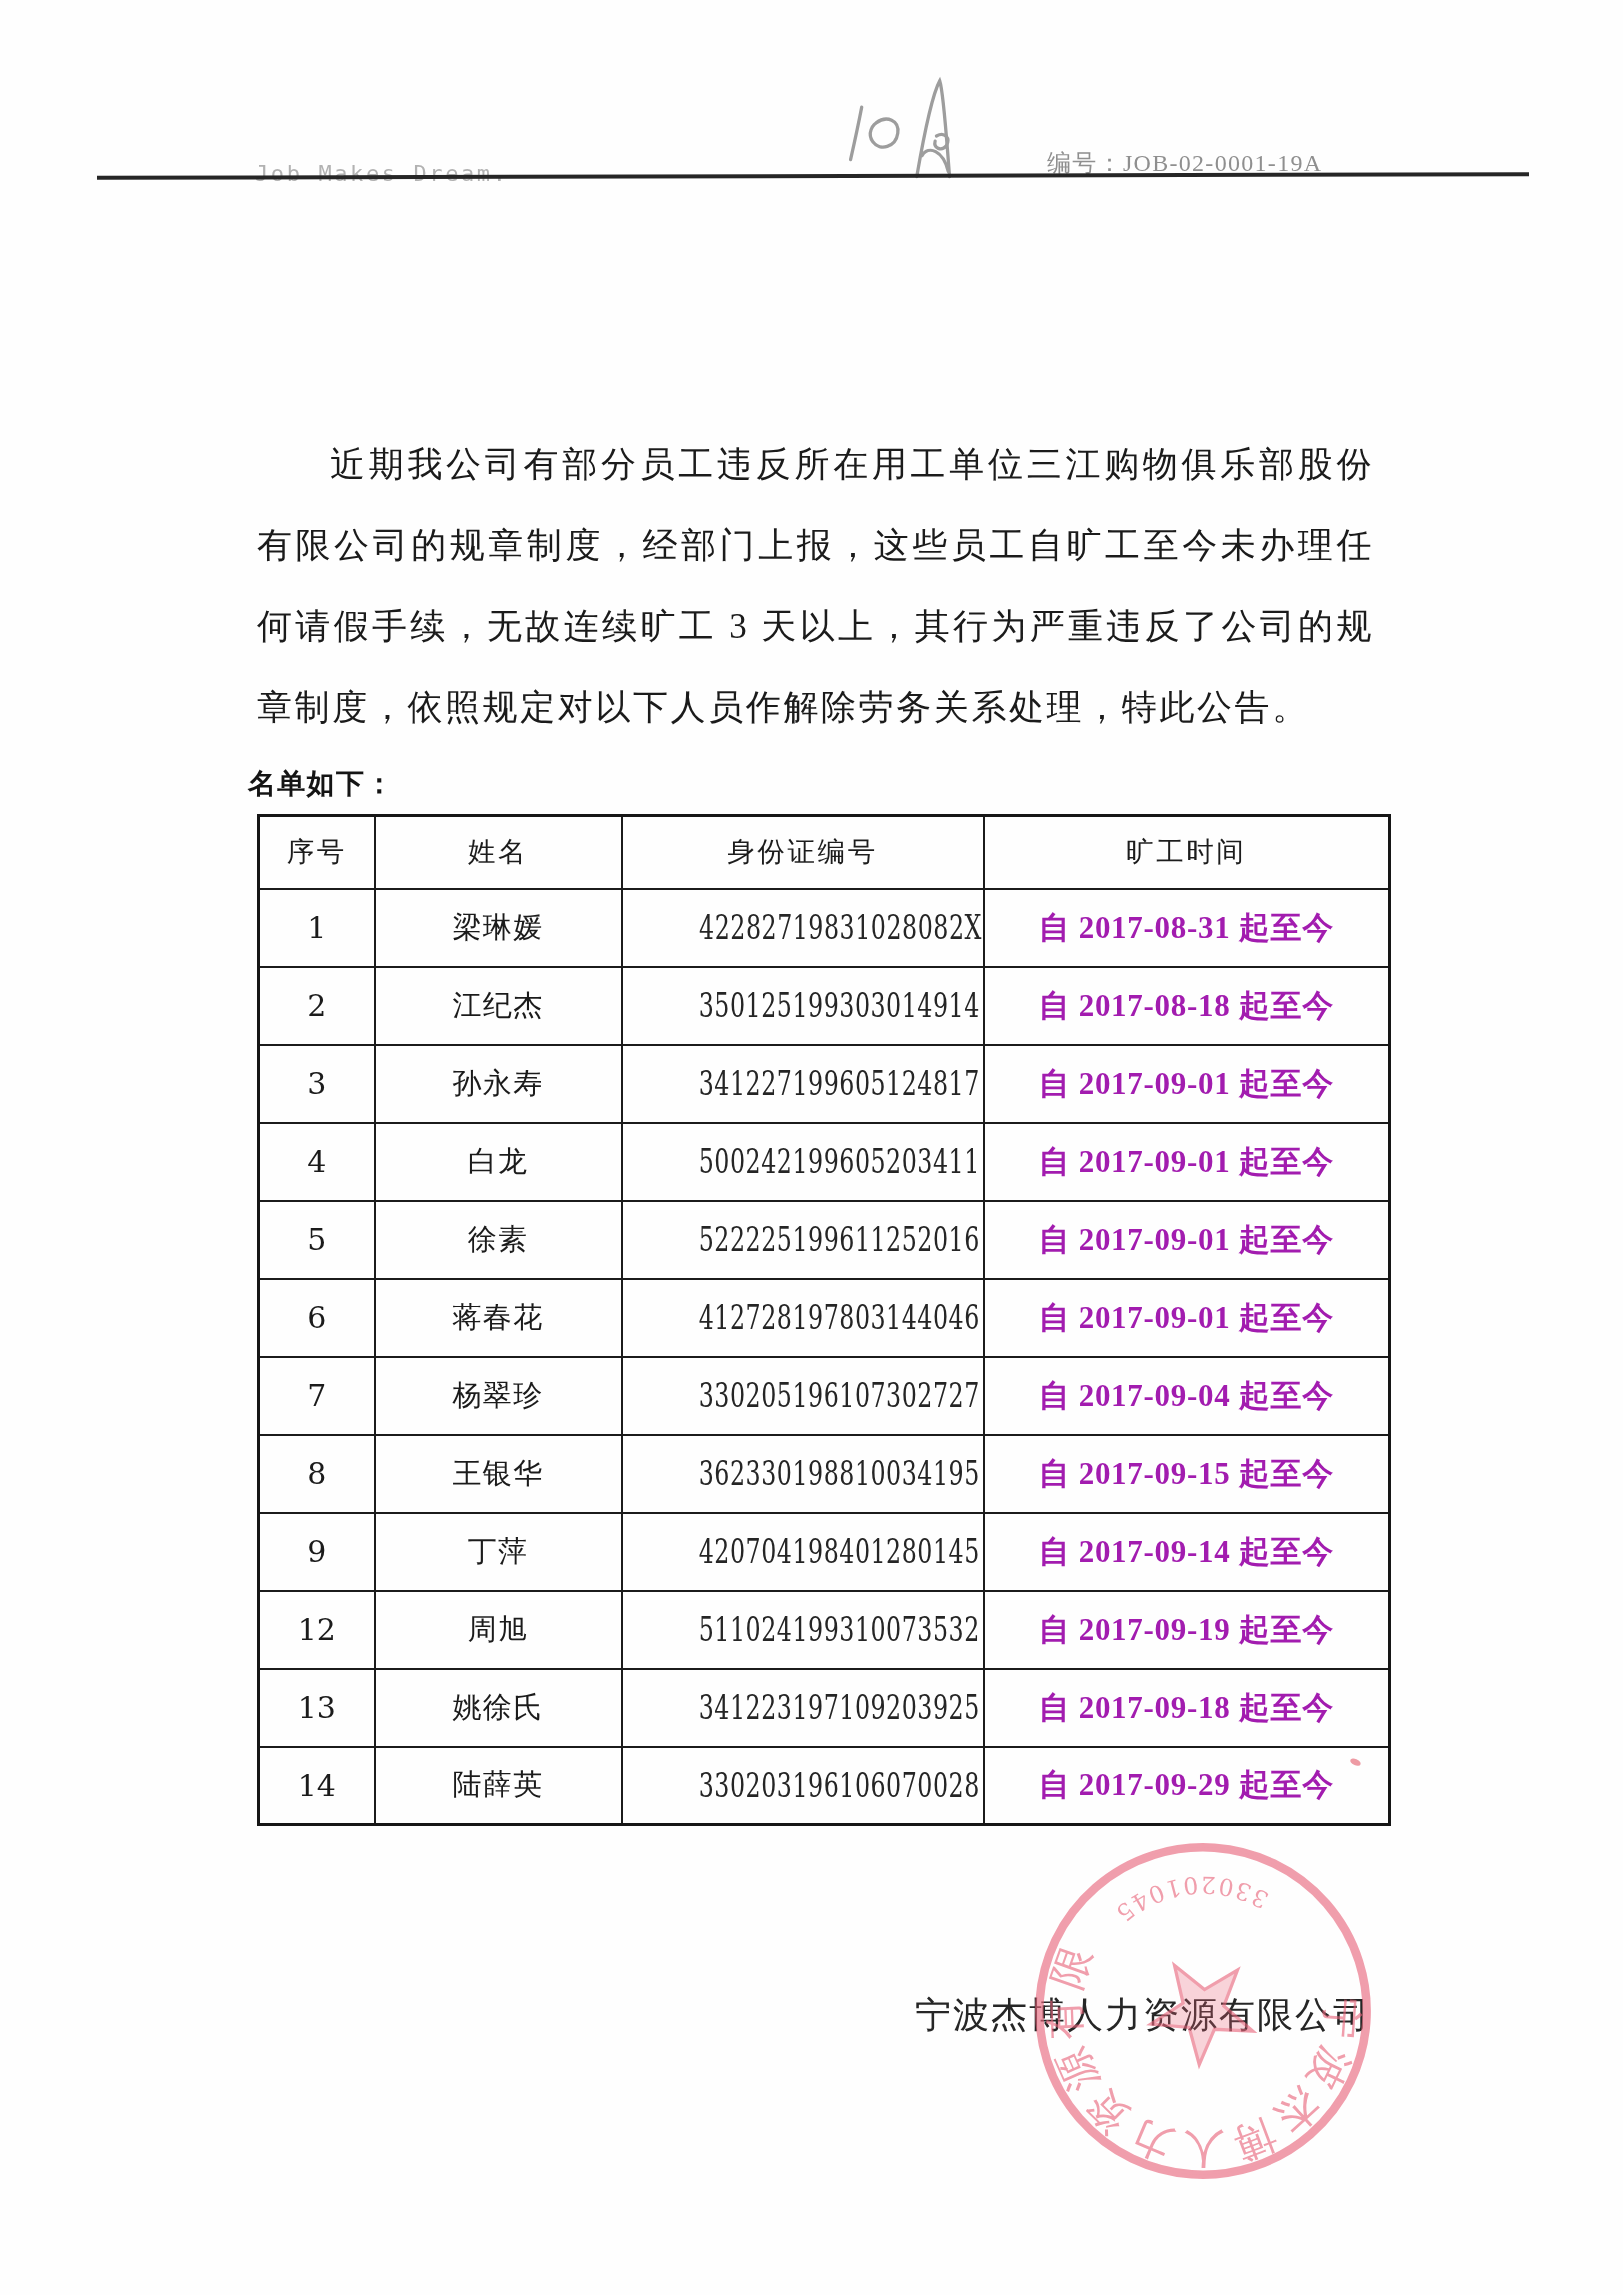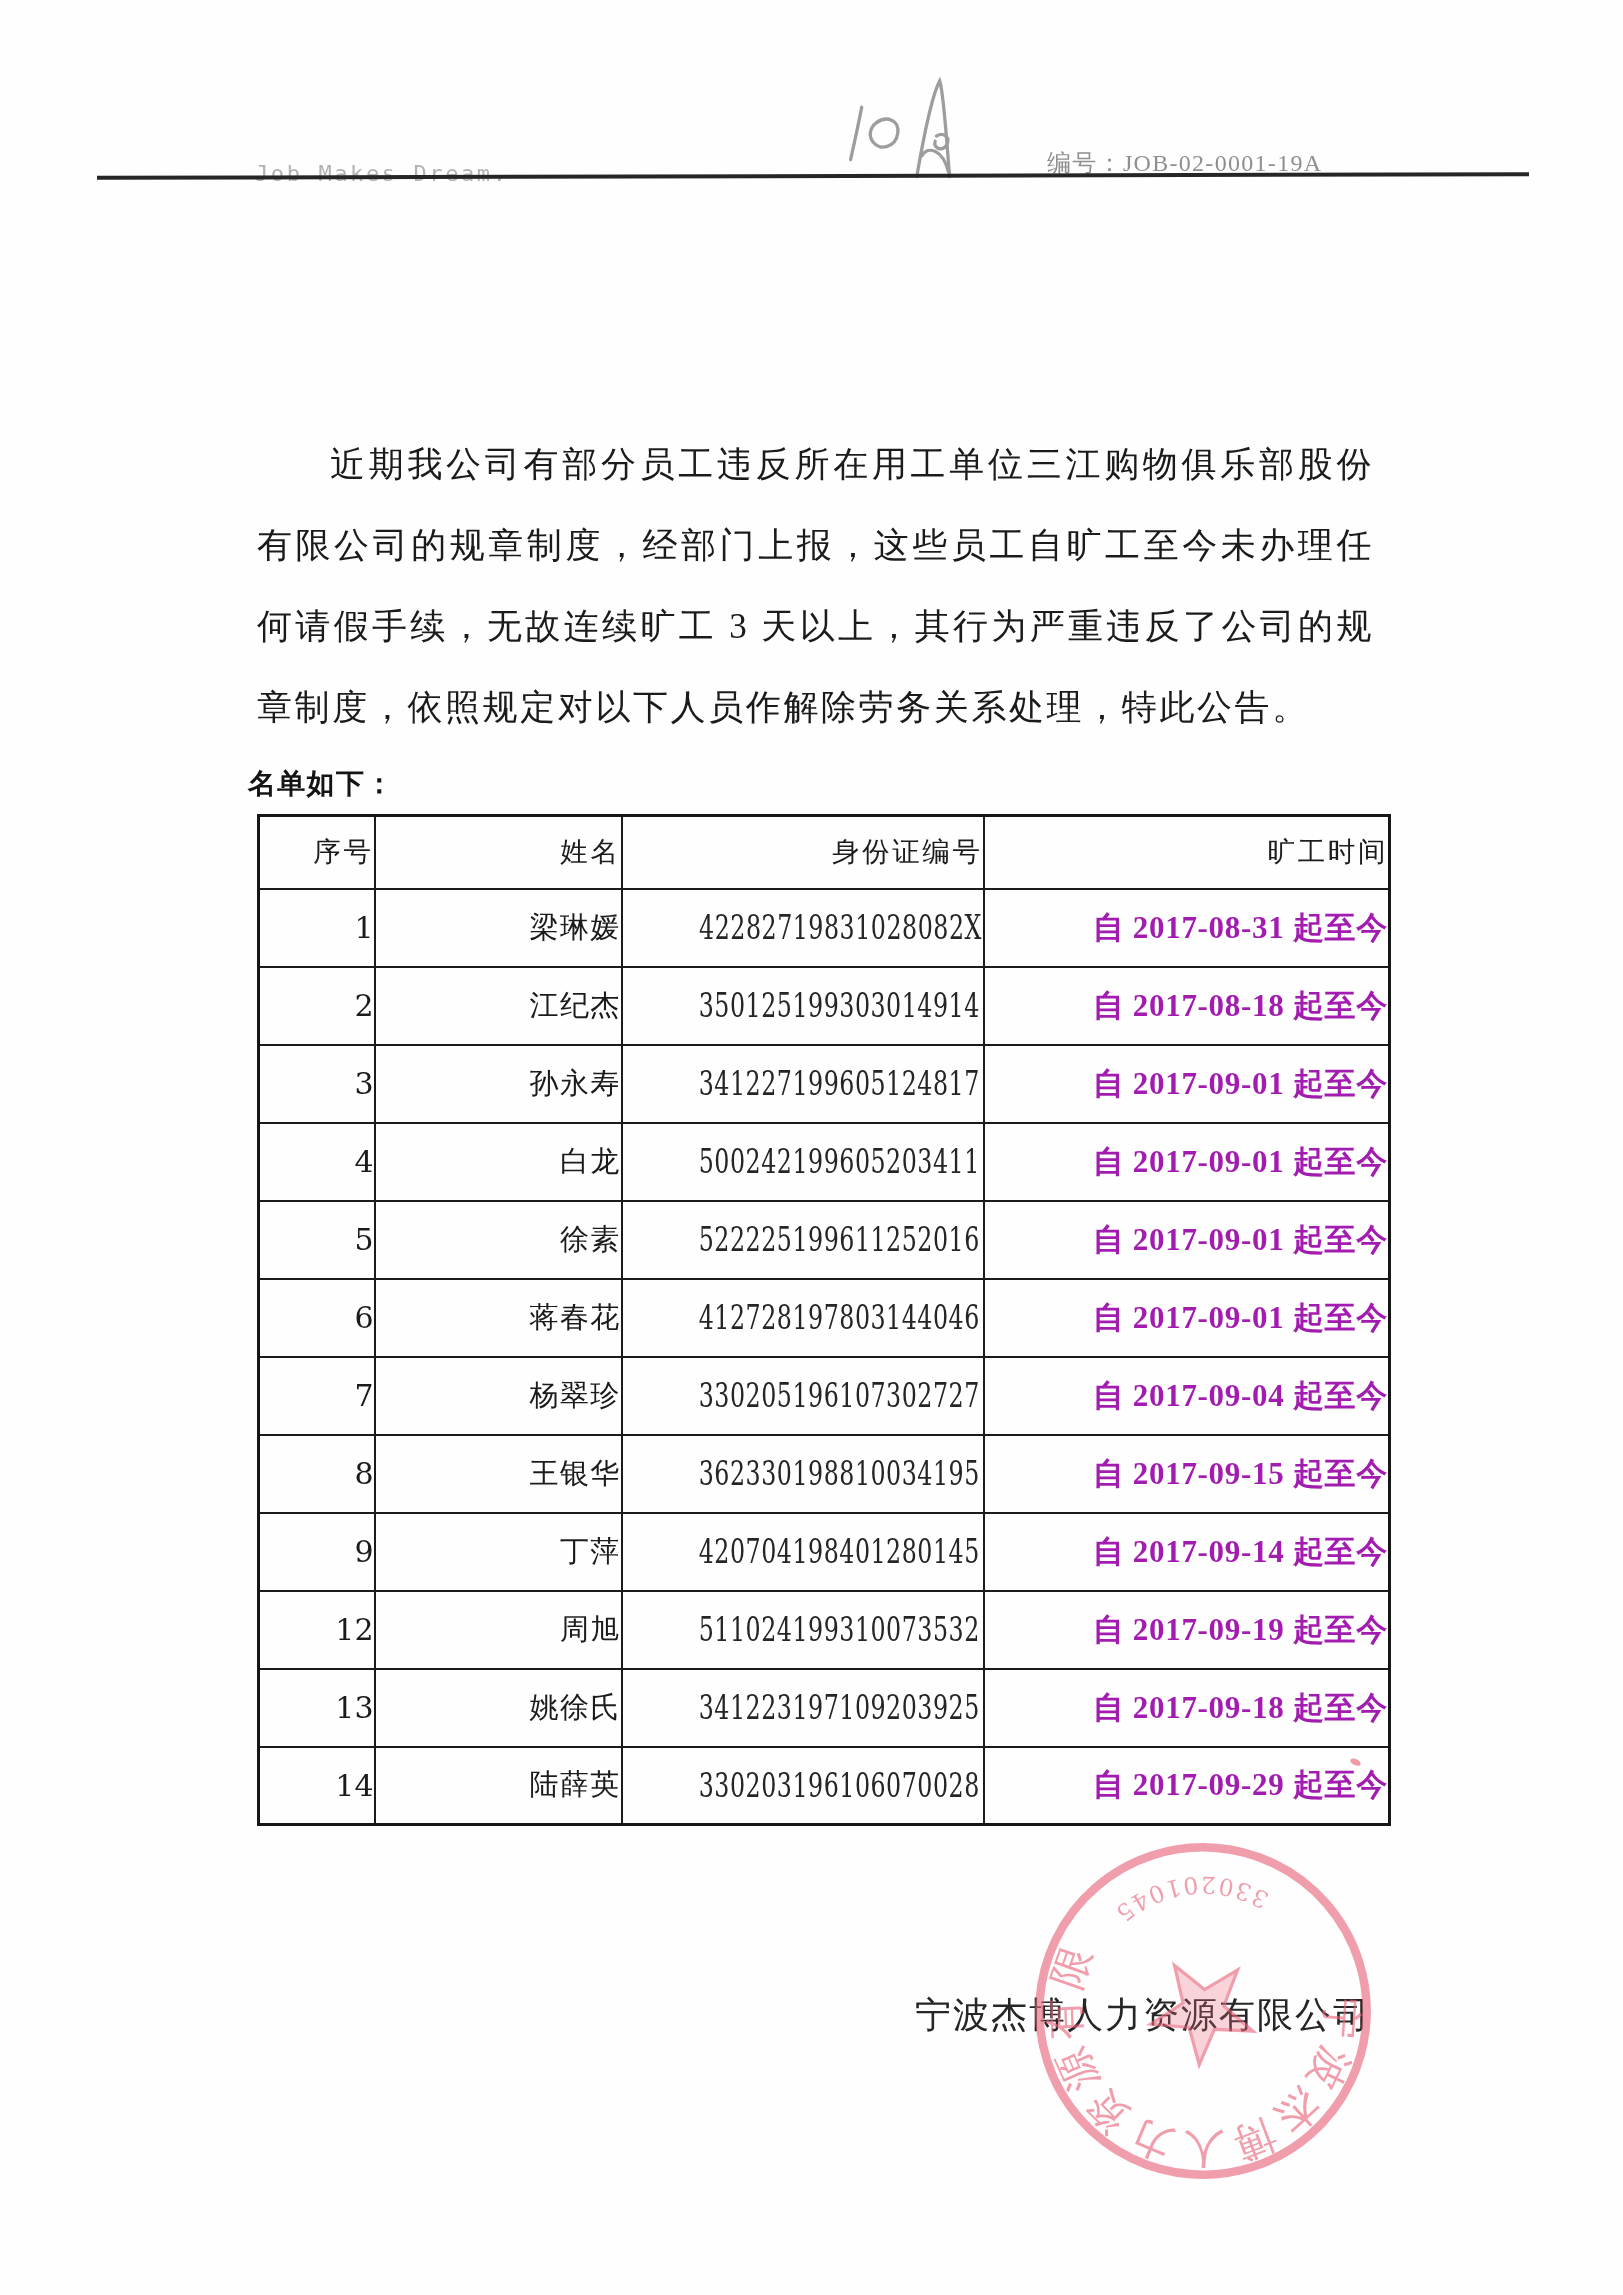--- a/index.html
+++ b/index.html
@@ -52,21 +52,21 @@
     position:absolute; left:257px; top:814px; width:1130px;
     border-collapse:collapse; table-layout:fixed;
     border:3.3px solid #161616;
   }
   .roster col.c1 { width:116px; }
   .roster col.c2 { width:247px; }
   .roster col.c3 { width:362px; }
   .roster col.c4 { width:406px; }
   .roster th, .roster td {
     border:2px solid #1b1b1b; border-top-width:2.6px; border-bottom-width:2.6px;
-    text-align:right; vertical-align:middle; overflow:hidden; white-space:nowrap;
+    text-align:center; vertical-align:middle; overflow:hidden; white-space:nowrap;
   }
   .roster thead tr { height:73px; }
   .roster tbody tr { height:78px; }
   .roster th { font-size:27.5px; font-weight:400; letter-spacing:2.6px; color:#1c1c1c; }
   .roster td:nth-child(1) { font-size:30px; font-family:"DejaVu Serif","Liberation Serif",serif; }
   .roster td:nth-child(2) { font-size:29px; letter-spacing:1.3px; }
   .roster td:nth-child(3) { font-size:33px; color:#252525;padding-left:21px; }
   .roster td:nth-child(3) .idnum {
     display:inline-block; transform:scaleX(0.72); transform-origin:center;
     font-family:"DejaVu Serif","Liberation Serif",serif; letter-spacing:0.7px;

